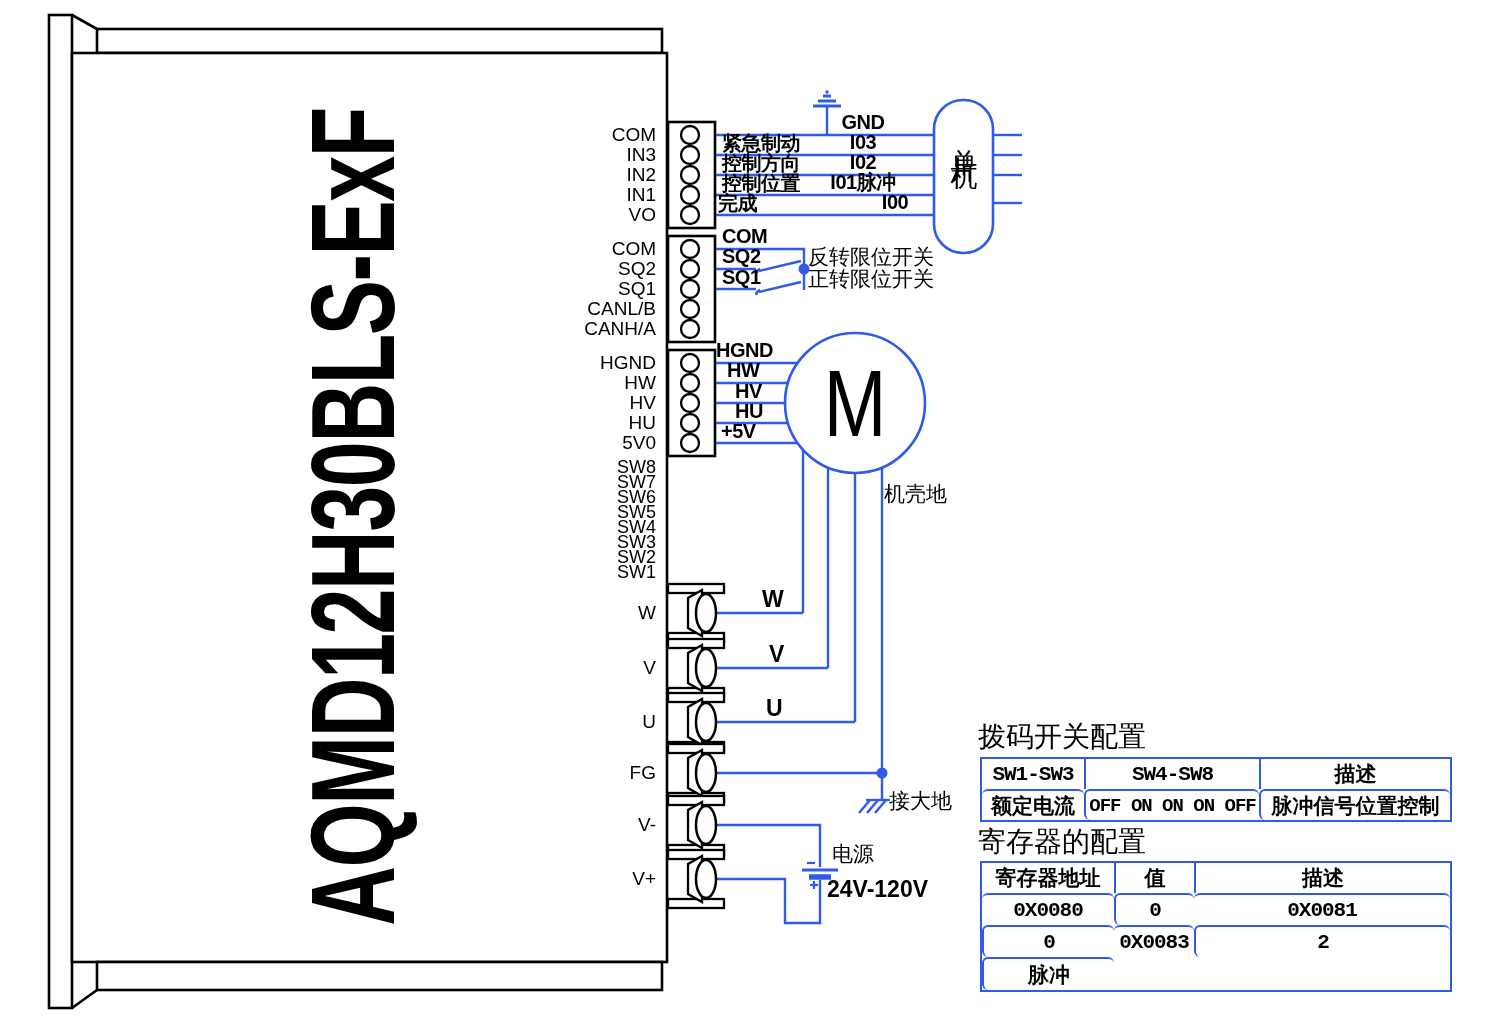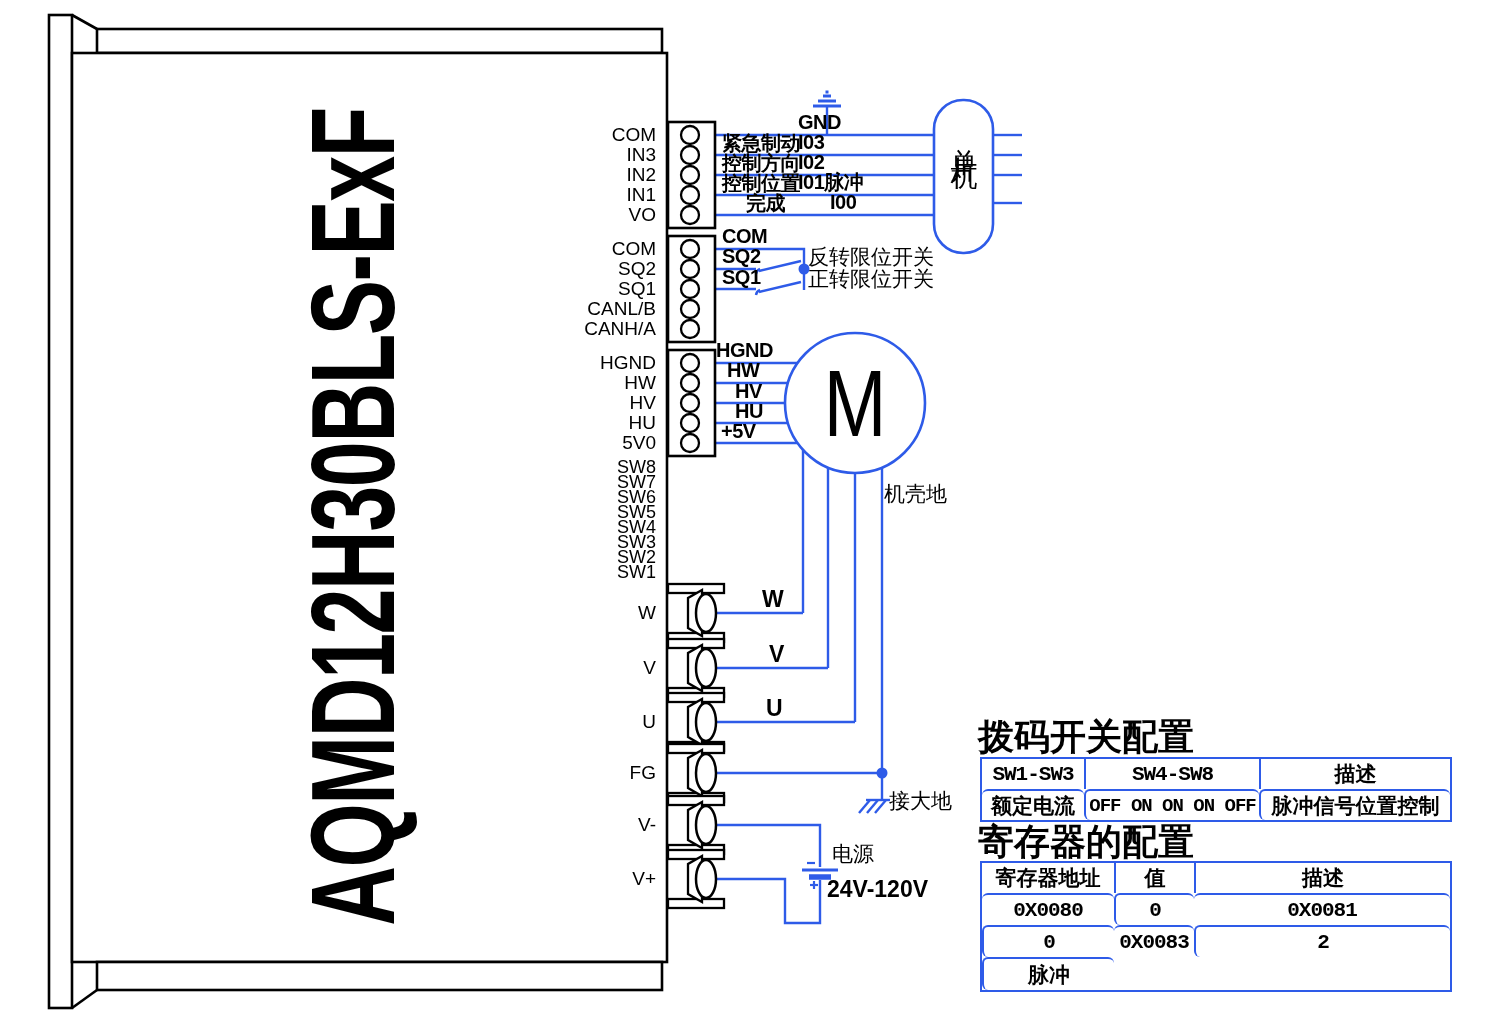--- a/index.html
+++ b/index.html
@@ -5,22 +5,22 @@
   html,body{margin:0;padding:0;background:#fff;}
   #stage{position:relative;width:1500px;height:1026px;background:#fff;overflow:hidden;
          font-family:"Liberation Sans",sans-serif;color:#000;}
   .abs{position:absolute;}
   svg{position:absolute;left:0;top:0;}
   .t-label{width:110px;text-align:right;font-size:19px;line-height:22px;}
   .sw-label{width:110px;text-align:right;font-size:18px;line-height:16px;}
   .w-label{font-weight:bold;font-size:20px;line-height:21px;letter-spacing:-0.5px;white-space:nowrap;}
   .w-big{font-weight:bold;font-size:23px;line-height:23px;}
   .cn{font-size:21px;line-height:21px;white-space:nowrap;}
-  .rblock{width:130px;text-align:left;}
-  .title-cn{font-weight:bold;font-size:36px;line-height:30px;white-space:nowrap;text-align:center;}
+  .rblock{width:130px;text-align:center;}
+  .title-cn{font-weight:normal;font-size:28px;line-height:30px;white-space:nowrap;text-align:center;}
   .tbl{position:absolute;border:2px solid #2e5be8;display:grid;background:#fff;}
   .cell{display:flex;align-items:center;justify-content:center;font-weight:bold;font-size:21px;white-space:nowrap;}
   .bl{border-left:2px solid #2e5be8;text-align:center;}
   .bt{border-top:2px solid #2e5be8;border-radius:6px;}
   .mono{font-family:Liberation Mono, monospace;letter-spacing:-1px;}
   .small{font-size:19px;}
   #model-title{left:353px;top:517px;width:1200px;height:130px;display:flex;align-items:center;justify-content:center;
      transform:translate(-50%,-50%) rotate(-90deg) scaleX(0.7);font-size:118px;font-weight:bold;letter-spacing:-2px;white-space:nowrap;}
   #mcu-label{left:948px;top:127px;height:120px;writing-mode:vertical-lr;text-orientation:upright;
      font-size:27px;letter-spacing:7px;line-height:32px;}
@@ -170,21 +170,21 @@
 <div class="abs t-label" style="left:546px;top:602px">W</div>
 <div class="abs t-label" style="left:546px;top:657px">V</div>
 <div class="abs t-label" style="left:546px;top:711px">U</div>
 <div class="abs t-label" style="left:546px;top:762px">FG</div>
 <div class="abs t-label" style="left:546px;top:814px">V-</div>
 <div class="abs t-label" style="left:546px;top:868px">V+</div>
 
 <div class="abs w-label" style="left:722px;top:133px">紧急制动</div>
 <div class="abs w-label" style="left:722px;top:153px">控制方向</div>
 <div class="abs w-label" style="left:722px;top:173px">控制位置</div>
-<div class="abs w-label" style="left:746px;top:193px">完成</div>
+<div class="abs w-label" style="left:718px;top:193px">完成</div>
 
 <div class="abs w-label rblock" style="left:798px;top:112px">GND</div>
 <div class="abs w-label rblock" style="left:798px;top:132px">I03</div>
 <div class="abs w-label rblock" style="left:798px;top:152px">I02</div>
 <div class="abs w-label rblock" style="left:798px;top:172px">I01脉冲</div>
 <div class="abs w-label rblock" style="left:830px;top:192px">I00</div>
 
 <div class="abs w-label" style="left:722px;top:226px">COM</div>
 <div class="abs w-label" style="left:722px;top:246px">SQ2</div>
 <div class="abs w-label" style="left:722px;top:267px">SQ1</div>

